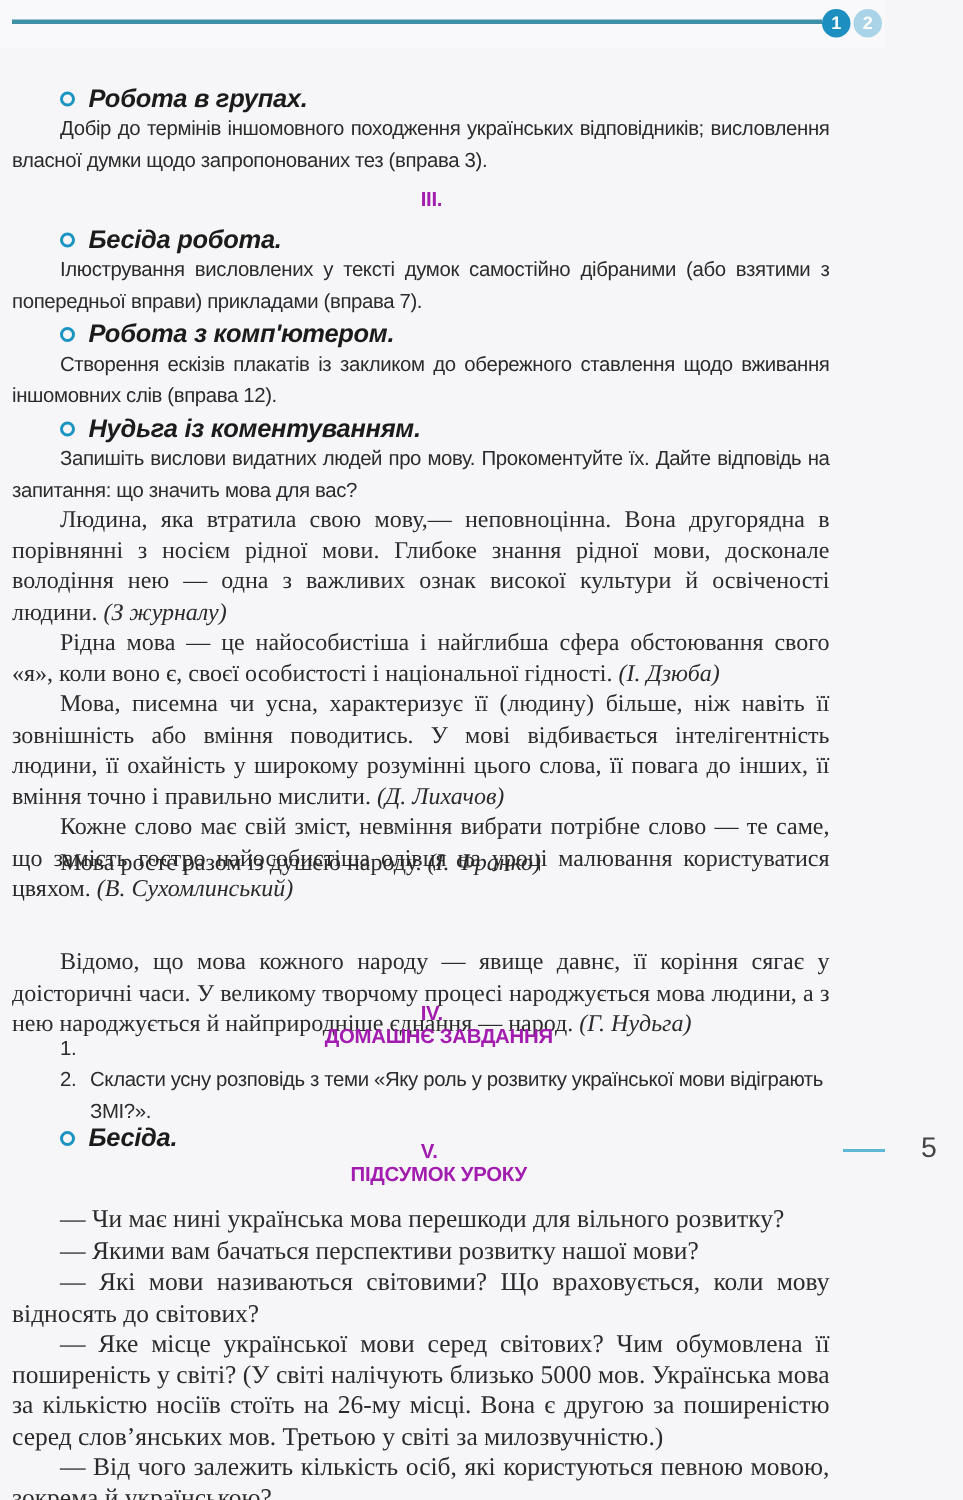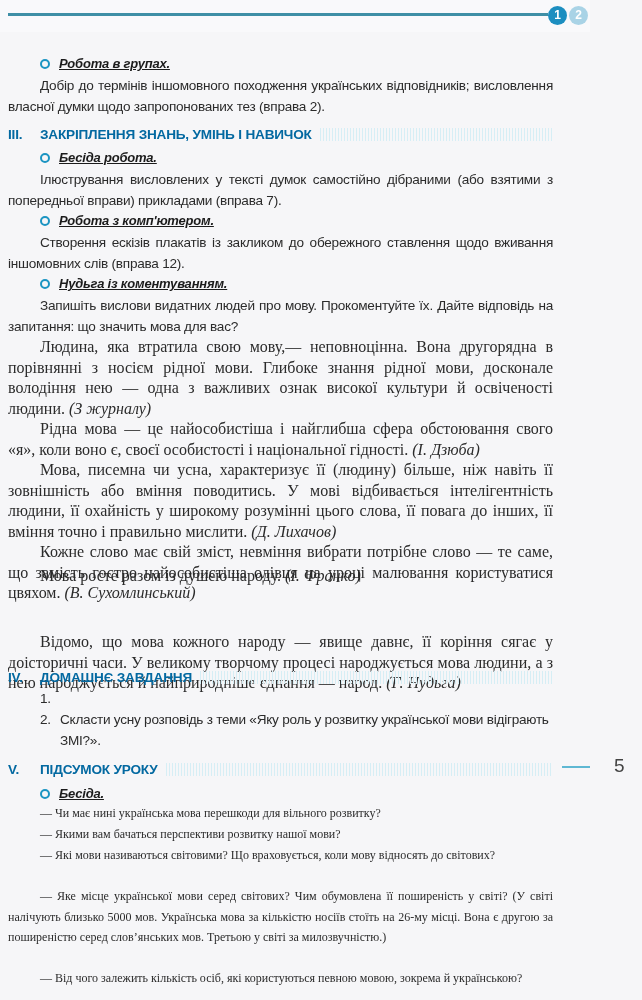--- a/index.html
+++ b/index.html
@@ -23,81 +23,80 @@
     font-family: "Liberation Sans", sans-serif; font-size: 12px; font-weight: bold;
     color: #fff; text-align: center; line-height: 19px;
   }
   .pc1 { left: 548px; background: #1c8ec0; }
   .pc2 { left: 569px; background: #a9d3e6; }
 
   .content { position: absolute; left: 0; top: 0; width: 642px; }
   .bullet-row {
     position: absolute; left: 40px; display: flex; align-items: center;
     font-family: "Liberation Sans", sans-serif; font-style: italic; font-weight: bold;
-    font-size: 13px; color: #1b1b1b; letter-spacing: -0.2px; text-decoration: underline;
+    font-size: 17px; color: #1b1b1b; letter-spacing: -0.2px;
   }
   .ring {
     width: 6px; height: 6px; border: 2.5px solid #1b94c2; border-radius: 50%;
     margin-right: 9px; background: transparent; flex: none;
   }
   .p {
     position: absolute; left: 8px; width: 545px; font-size: 16px; line-height: 20.5px;
     text-align: justify; text-indent: 32px; margin: 0;
   }
   .p.sansp {
     font-family: "Liberation Sans", sans-serif; font-size: 13.6px; letter-spacing: -0.25px;
   }
   .p .it { font-style: italic; }
   .section {
-    position: absolute; left: 8px; width: 545px; height: 18px;
+    position: absolute; left: 24px; width: 545px; height: 18px;
     display: flex; align-items: center;
     font-family: "Liberation Sans", sans-serif; font-weight: bold; font-size: 13.6px;
-    color: #0369a1; letter-spacing: -0.2px;
+    color: #a21caf; letter-spacing: -0.2px; flex-direction: column;
   }
   .section .num { width: 32px; flex: none; }
   .section .title { flex: none; margin-right: 8px; }
   .section .hatch {
     flex: 1; height: 13px;
     background: repeating-linear-gradient(90deg, #d6eef5 0 1px, transparent 1px 3px);
   }
   .hw {
     position: absolute; left: 40px; width: 512px;
     font-family: "Liberation Sans", sans-serif; font-size: 13.6px; line-height: 20.5px;
     letter-spacing: -0.25px; display: flex;
   }
   .hw .n { width: 20px; flex: none; }
   .margin-dash {
     position: absolute; left: 562px; top: 766px; width: 28px; height: 1.5px; background: #5fb8d3;
   }
   .page-num {
     position: absolute; left: 614px; top: 755px; font-family: "Liberation Sans", sans-serif;
     font-size: 19px; color: #444;
   }
-  .q { position: absolute; left: 8px; width: 545px; font-size: 12px; line-height: 20.5px; text-align: justify; text-indent: 32px; margin:0; }
+  .q { position: absolute; left: 8px; width: 545px; font-size: 17px; line-height: 20.5px; text-align: justify; text-indent: 32px; margin:0; }
 </style>
 </head>
 <body>
 
 <div class="topbar">
   <div class="topline"></div>
   <div class="pagecirc pc1">1</div>
   <div class="pagecirc pc2">2</div>
 </div>
 
 <div class="content">
 
   <div class="bullet-row" style="top:56px">
     <span class="ring"></span>
     <span>Робота в групах.</span>
   </div>
-  <p class="p sansp" style="top:76px">Добір до термінів іншомовного походження українських відповідників; висловлення власної думки щодо запропонованих тез (вправа 2).</p>
+  <p class="p sansp" style="top:76px">Добір до термінів іншомовного походження українських відповідників; висловлення власної думки щодо запропонованих тез (вправа 3).</p>
 
   <div class="section" style="top:125px">
     <span class="num">III.</span>
-    <span class="title">ЗАКРІПЛЕННЯ ЗНАНЬ, УМІНЬ І НАВИЧОК</span>
     <span class="hatch"></span>
   </div>
 
   <div class="bullet-row" style="top:150px">
     <span class="ring"></span>
     <span>Бесіда робота.</span>
   </div>
   <p class="p sansp" style="top:170px">Ілюстрування висловлених у тексті думок самостійно дібраними (або взятими з попередньої вправи) прикладами (вправа 7).</p>
 
   <div class="bullet-row" style="top:213px">
@@ -134,21 +133,21 @@
   </div>
 
   <div class="section" style="top:760px">
     <span class="num">V.</span>
     <span class="title">ПІДСУМОК УРОКУ</span>
     <span class="hatch"></span>
   </div>
   <div class="margin-dash"></div>
   <div class="page-num">5</div>
 
-  <div class="bullet-row" style="top:786px">
+  <div class="bullet-row" style="top:749px">
     <span class="ring"></span>
     <span>Бесіда.</span>
   </div>
 
   <p class="q" style="top:803px">— Чи має нині українська мова перешкоди для вільного розвитку?</p>
   <p class="q" style="top:824px">— Якими вам бачаться перспективи розвитку нашої мови?</p>
   <p class="q" style="top:845px">— Які мови називаються світовими? Що враховується, коли мову відносять до світових?</p>
   <p class="q" style="top:886px">— Яке місце української мови серед світових? Чим обумовлена її поширеність у світі? (У світі налічують близько 5000 мов. Українська мова за кількістю носіїв стоїть на 26-му місці. Вона є другою за поширеністю серед слов’янських мов. Третьою у світі за милозвучністю.)</p>
   <p class="q" style="top:968px">— Від чого залежить кількість осіб, які користуються певною мовою, зокрема й українською?</p>
 </div>

